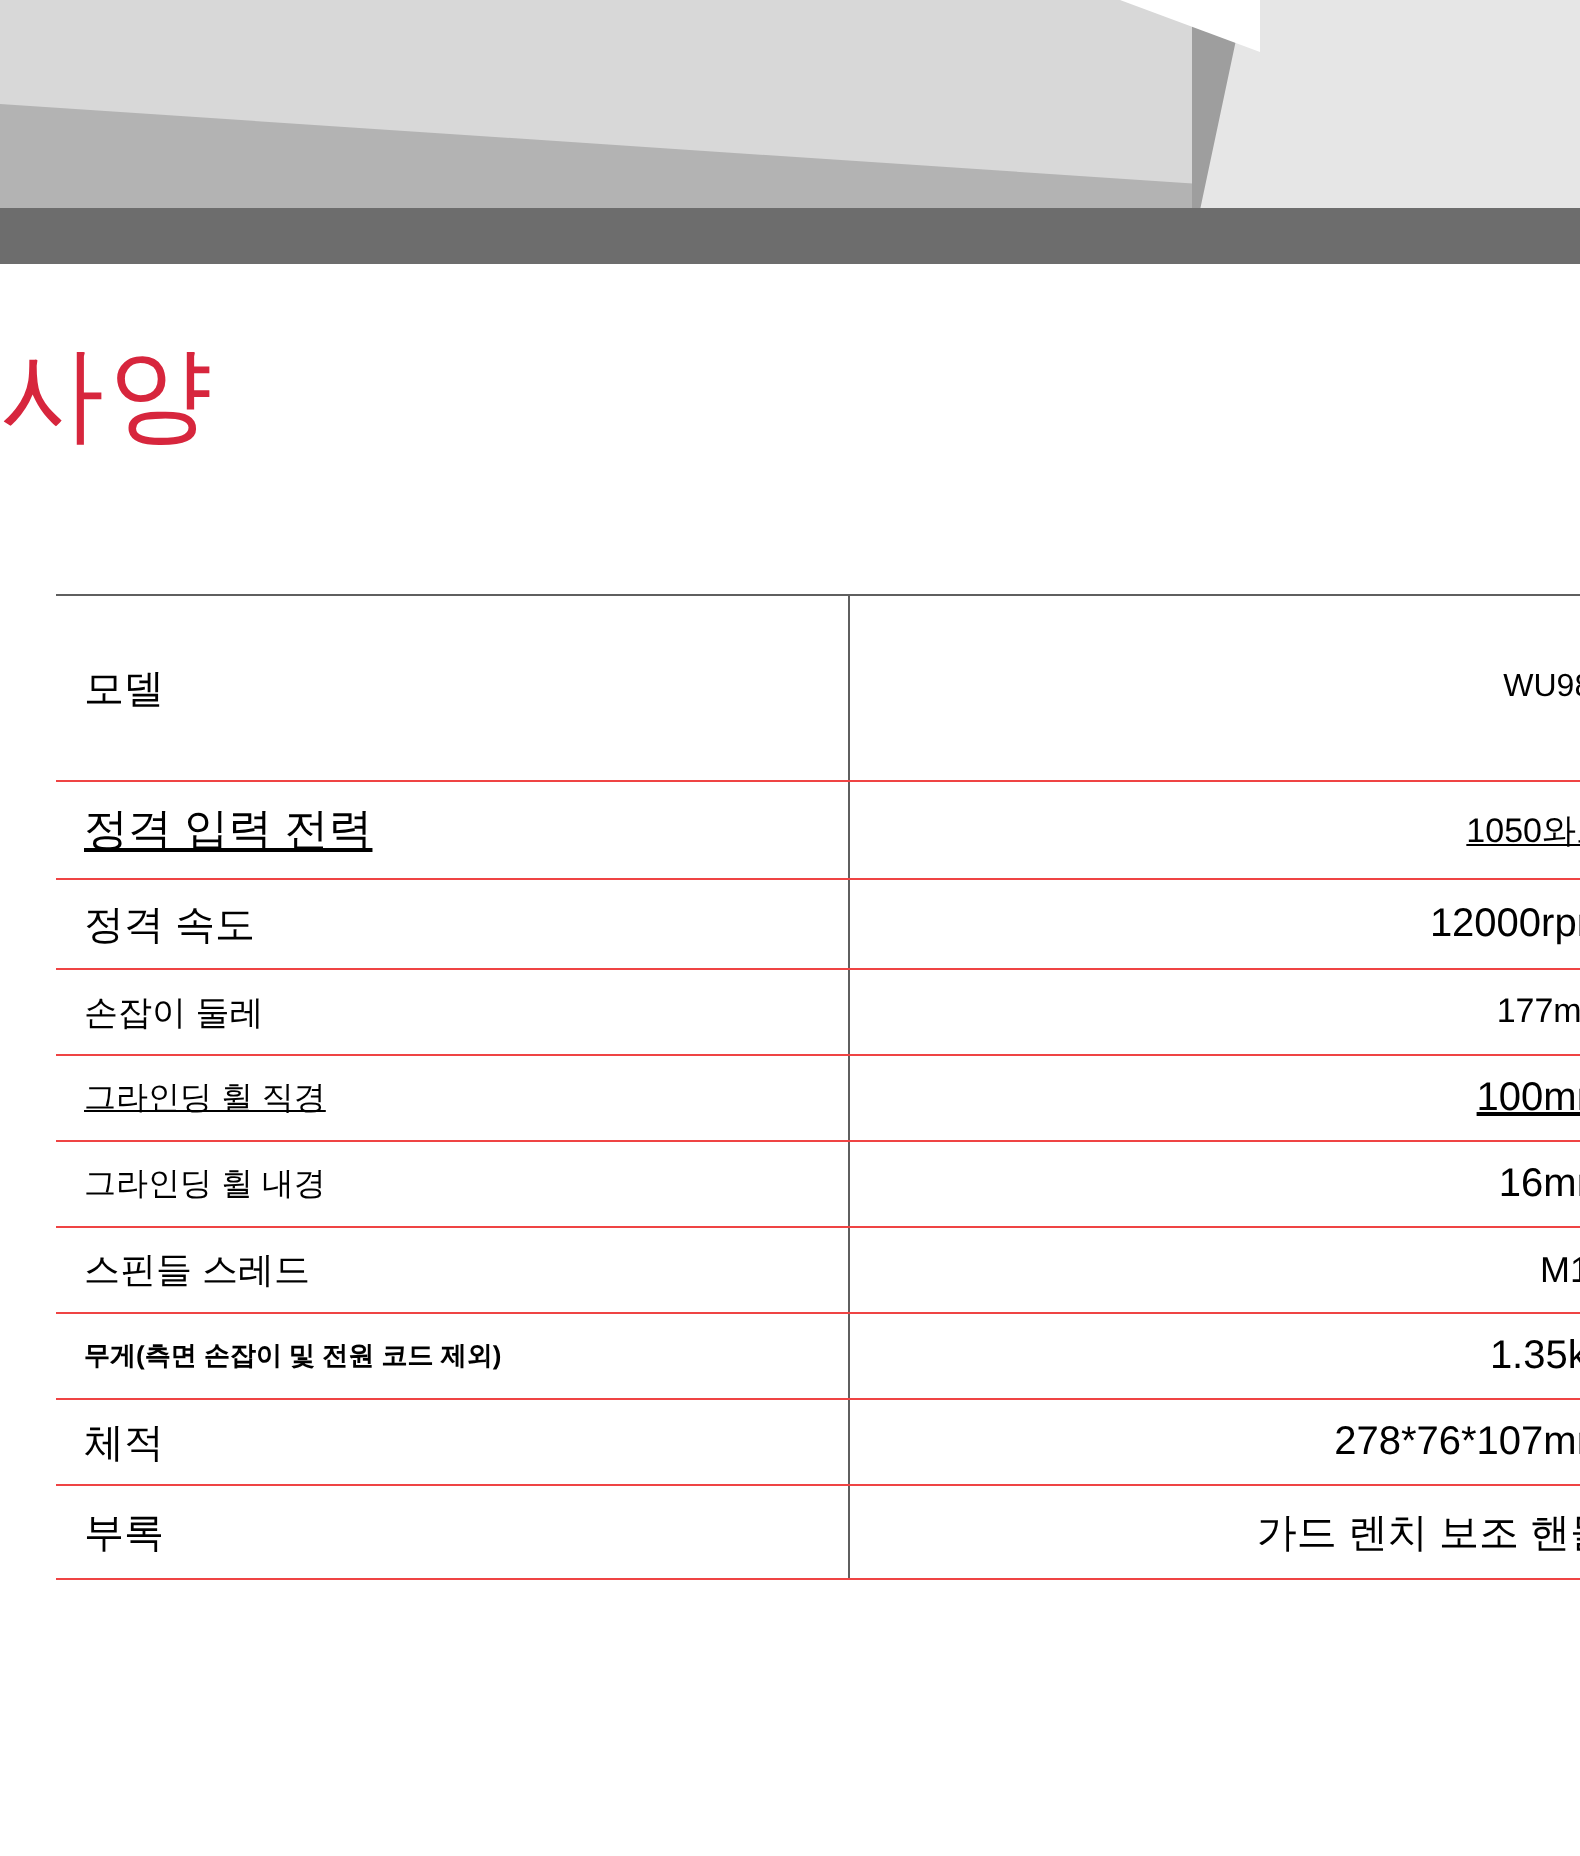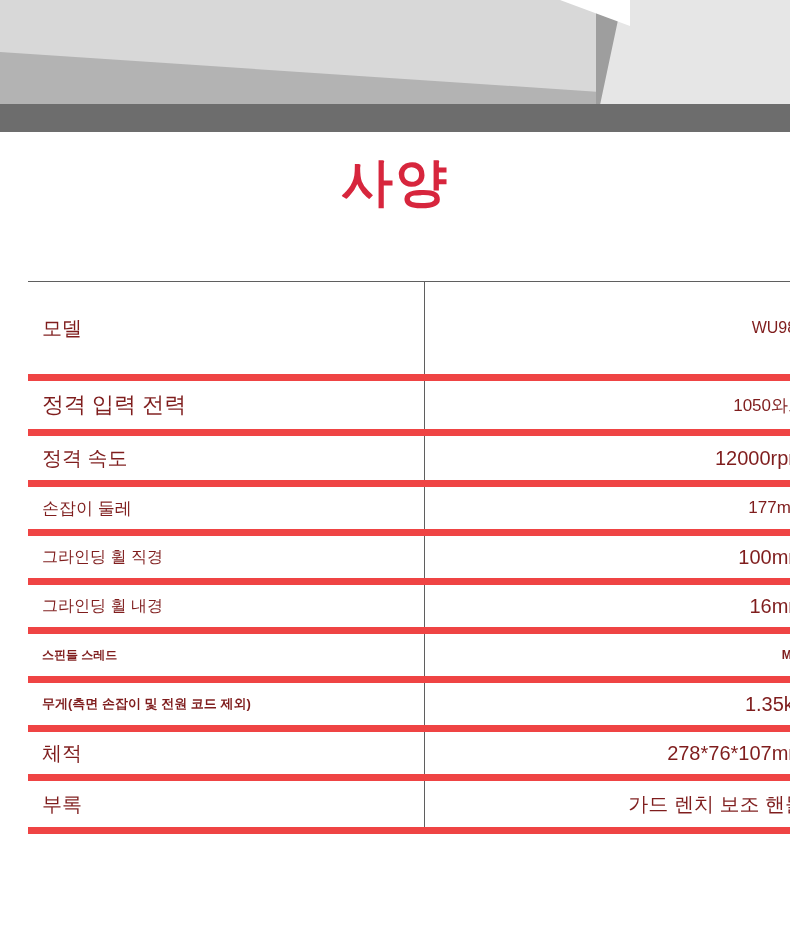--- a/index.html
+++ b/index.html
@@ -72,75 +72,74 @@
     left: 560px;
     top: 0;
     width: 70px;
     height: 26px;
     background: #ffffff;
     clip-path: polygon(0 0, 70px 0, 70px 26px);
   }
 
   
   .title {
-    text-align: center;
     color: #d7263d;
     font-size: 52px;
-    font-weight: bold;
+    font-weight: normal;
     letter-spacing: 2px;
-    margin-top: 22px;
+    margin-top: 38px;
     line-height: 1.1;
     font-family: "DejaVu Sans", "Liberation Sans", sans-serif;
   }
 
   
   .table-wrap {
     margin: 70px 28px 0 28px;
     width: 734px;
   }
   table.spec {
     width: 734px;
     border-collapse: collapse;
     table-layout: fixed;
   }
   table.spec td {
-    border-bottom: 7px solid #ef4444;
+    border-bottom: 1px solid #ef4444;
     vertical-align: middle;
     padding: 0 14px;
-    color: #7f1d1d;
+    color: #000000;
   }
   table.spec tr:first-child td {
     border-top: 1px solid #5f5f5f;
   }
   table.spec td.label {
     width: 368px;
     text-align: left;
     border-right: 1px solid #5f5f5f;
   }
   table.spec td.value {
     width: 366px;
     text-align: right;
   }
   .r0 td { height: 92px; }
-  .r1 td { height: 48px; }
+  .r1 td { height: 48px; text-decoration: underline; }
   .r2 td { height: 44px; }
   .r3 td { height: 42px; }
-  .r4 td { height: 42px; }
+  .r4 td { height: 42px; text-decoration: underline; }
   .r5 td { height: 42px; }
   .r6 td { height: 42px; }
   .r7 td { height: 42px; }
   .r8 td { height: 42px; }
   .r9 td { height: 46px; }
 
   .fs22 { font-size: 22px; }
   .fs20 { font-size: 20px; }
   .fs18 { font-size: 17px; }
   .fs17 { font-size: 17px; }
   .fs16 { font-size: 16px; }
-  .fs14 { font-size: 12px; font-weight: bold; }
+  .fs14 { font-size: 18px; }
   .fs13 { font-size: 13px; font-weight: bold; }
   .indent { padding-left: 24px; }
 </style>
 </head>
 <body>
 
 <div class="banner">
   <div class="shape-left-light"></div>
   <div class="shape-wedge"></div>
   <div class="shape-right-shadow"></div>

